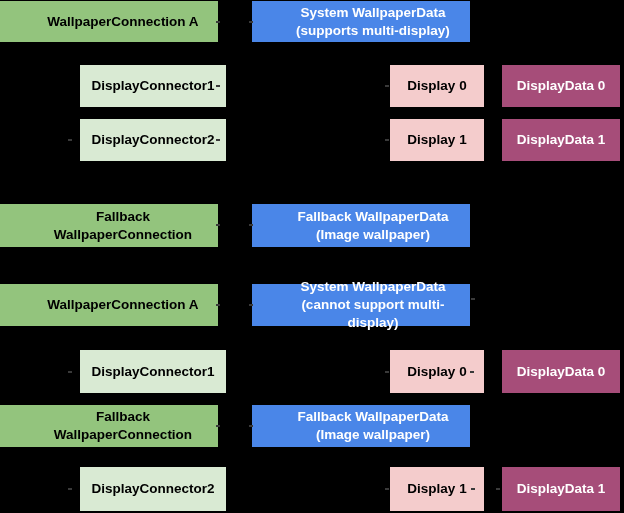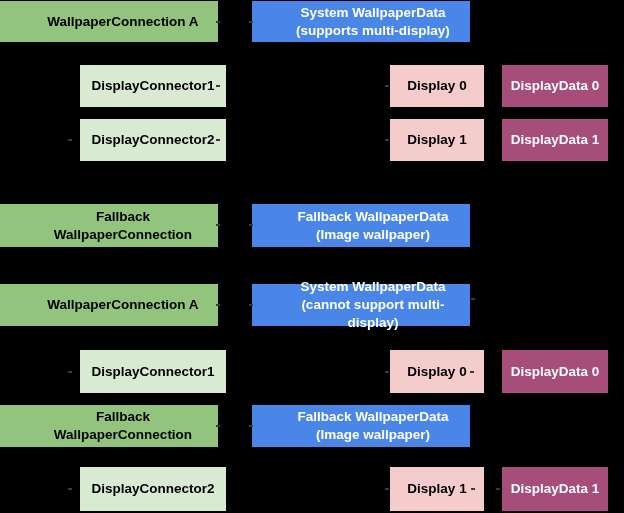--- a/index.html
+++ b/index.html
@@ -25,21 +25,21 @@
     font-size: 13.5px;
     line-height: 18px;
     white-space: pre-line;
     box-sizing: border-box;
   }
   
   .col-conn    { left: 0;    width: 218px; background: var(--green, #93C47D);       color: var(--text-dark, #000000); padding-left: 28px; }
   .col-subconn { left: 72px; width: 146px; background: var(--light-green, #D9EAD3); color: var(--text-dark, #000000); margin-left: 8px; }
   .col-data    { left: 252px; width: 218px; background: var(--blue, #4A86E8);       color: var(--text-light, #FFFFFF); padding-left: 24px; }
   .col-display { left: 390px; width: 94px;  background: var(--pink, #F4CCCC);       color: var(--text-dark, #000000); }
-  .col-ddata   { left: 502px; width: 106px; background: var(--magenta, #A64D79);    color: var(--text-light, #FFFFFF); }
+  .col-ddata   { left: 502px; width: 118px; background: var(--magenta, #A64D79);    color: var(--text-light, #FFFFFF); }
   
   .r1 { top: 1px;   height: 41px; }
   .r2 { top: 65px;  height: 42px; }
   .r3 { top: 119px; height: 42px; }
   .r4 { top: 204px; height: 43px; }
   .r5 { top: 284px; height: 42px; }
   .r6 { top: 350px; height: 43px; }
   .r7 { top: 405px; height: 42px; }
   .r8 { top: 467px; height: 44px; }
   

